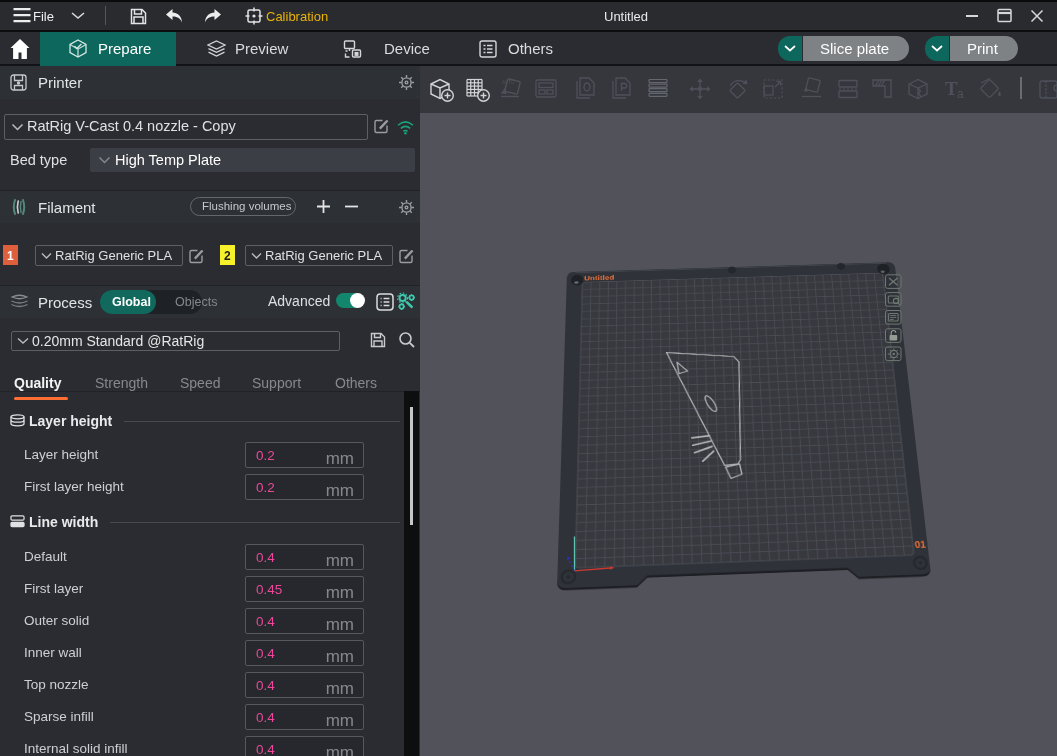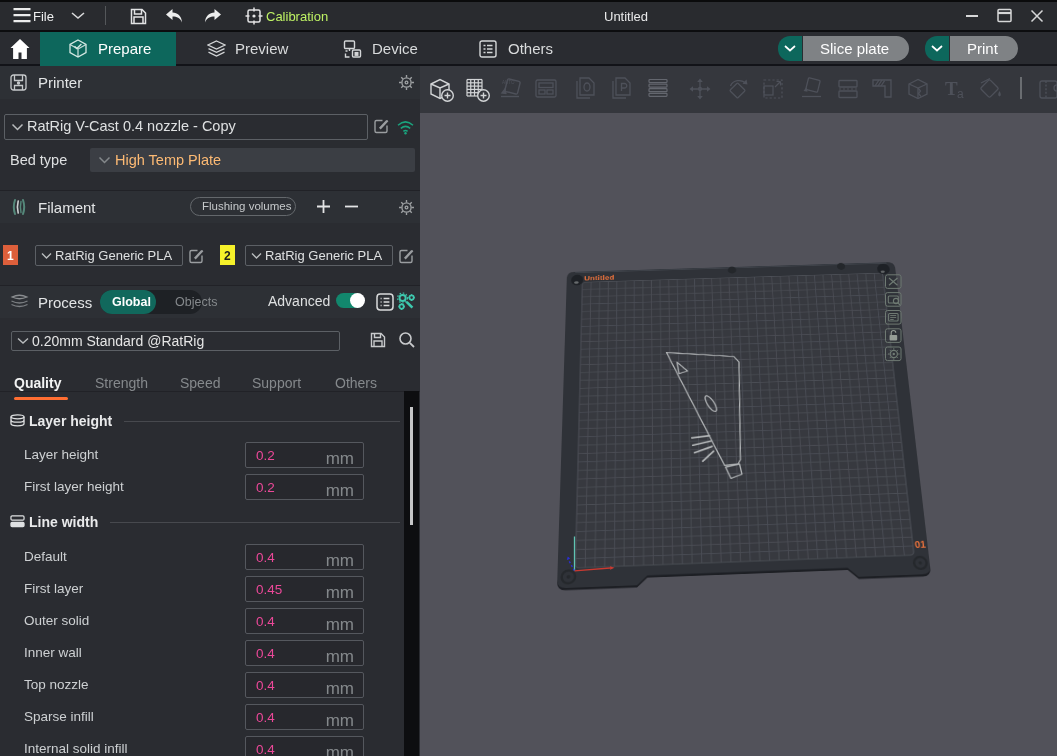--- a/index.html
+++ b/index.html
@@ -44,21 +44,21 @@
 <svg class="ic" style="left:203px;top:8px" width="20" height="17" viewBox="0 0 20 17">
     <path d="M11.5 1 L18 6.5 L11.5 12 V8.6 C7 8.6 4 10 2 14.5 C2.4 8 6.5 4.6 11.5 4.6 Z" fill="#eceded"></path>
   </svg>
 <svg class="ic" style="left:245px;top:7px" width="18" height="18" viewBox="0 0 18 18">
     <g stroke="#e3e4e5" stroke-width="1.5" fill="none">
       <rect x="3" y="3" width="12" height="12" rx="1.5"></rect>
       <path d="M9 0.5v4M9 13.5v4M0.5 9h4M13.5 9h4"></path>
     </g>
     <circle cx="9" cy="9" r="1.6" fill="#e3e4e5"></circle>
   </svg>
-<div class="txt" style="left:266px;top:8.5px;font-size:13px;color:#bef264">Calibration</div>
+<div class="txt" style="left:266px;top:8.5px;font-size:13px;color:#eab308">Calibration</div>
 <div class="txt" style="left:604px;top:8.5px;font-size:13px;color:#e8e9ea">Untitled</div>
 <div class="ab" style="left:966px;top:15px;width:12px;height:1.8px;background:#d6d7d8"></div>
 <svg class="ic" style="left:997px;top:8px" width="15" height="15" viewBox="0 0 15 15">
     <rect x="1" y="1.5" width="13" height="12" rx="1" fill="none" stroke="#d6d7d8" stroke-width="1.5"></rect>
     <path d="M1 5h13" stroke="#d6d7d8" stroke-width="2.2"></path>
   </svg>
 <svg class="ic" style="left:1030px;top:9px" width="14" height="14">
     <path d="M1.5 1.5 L12.5 12.5 M12.5 1.5 L1.5 12.5" stroke="#d6d7d8" stroke-width="1.5"></path>
   </svg>
 <div class="ab" id="tabbar"></div>
@@ -84,21 +84,21 @@
   </svg>
 <div class="txt" style="left:235px;top:39.5px;font-size:15px;color:#d9dbdc">Preview</div>
 <svg class="ic" style="left:343px;top:40px" width="19" height="18" viewBox="0 0 19 18">
     <g fill="none" stroke="#d4d6d8" stroke-width="1.4">
       <rect x="1.5" y="1" width="10" height="7.5" rx="1"></rect>
       <path d="M6.5 8.5v2.5M2.5 13.5v3.5h4M2.5 11h2"></path>
       <rect x="9.5" y="10" width="8" height="7" rx="1"></rect>
       <rect x="12.2" y="12.6" width="2.6" height="2.6" fill="#d4d6d8"></rect>
     </g>
   </svg>
-<div class="txt" style="left:372px;top:39.5px;font-size:15px;color:#d9dbdc">Device</div>
+<div class="txt" style="left:384px;top:39.5px;font-size:15px;color:#d9dbdc">Device</div>
 <svg class="ic" style="left:479px;top:40px" width="18" height="18" viewBox="0 0 18 18">
     <rect x="1" y="1" width="16" height="16" rx="2" fill="none" stroke="#d4d6d8" stroke-width="1.4"></rect>
     <path d="M4.5 5.5h2M4.5 9h2M4.5 12.5h2M8 5.5h5.5M8 9h5.5M8 12.5h5.5" stroke="#d4d6d8" stroke-width="1.4"></path>
   </svg>
 <div class="txt" style="left:508px;top:39.5px;font-size:15px;color:#d9dbdc">Others</div>
 <div class="ab" style="left:778px;top:36px;width:23.5px;height:24.5px;background:#0d675c;border-radius:12px 0 0 12px"></div>
 <svg class="ic" style="left:783px;top:44px" width="14" height="10">
     <path d="M2 2l5 4.5L12 2" stroke="#fff" stroke-width="1.7" fill="none"></path>
   </svg>
 <div class="ab" style="left:802.5px;top:36px;width:106px;height:24.5px;background:#7f8285;border-radius:0 12.5px 12.5px 0"></div>
@@ -149,21 +149,21 @@
       <path d="M4.8 8.4 Q9.5 4.3 14.2 8.4"></path>
       <path d="M7.4 11.4 Q9.5 9.6 11.6 11.4"></path>
     </g>
     <circle cx="9.5" cy="13.3" r="1.2" fill="#1aa47e"></circle>
   </svg>
 <div class="txt" style="left:10px;top:152px;font-size:14.5px;color:#dee0e1">Bed type</div>
 <div class="ab" style="left:90px;top:148px;width:325px;height:24px;background:#3b3e44;border-radius:2px"></div>
 <svg class="ic" style="left:98px;top:156px" width="13" height="9">
     <path d="M1.5 1.5l5 5 5-5" stroke="#84888b" stroke-width="1.5" fill="none"></path>
   </svg>
-<div class="txt" style="left:115px;top:152px;font-size:14.5px;color:#fdba74">High Temp Plate</div>
+<div class="txt" style="left:115px;top:152px;font-size:14.5px;color:#ffffff">High Temp Plate</div>
 <svg class="ic" style="left:10px;top:198px" width="18" height="18" viewBox="0 0 18 18">
     <g fill="none" stroke-linecap="round">
       <path d="M5 2 Q2.6 9 5 16" stroke="#55887a" stroke-width="2"></path>
       <path d="M13 2 Q15.4 9 13 16" stroke="#55887a" stroke-width="2"></path>
       <path d="M8.2 3 Q6.6 9 8.2 15" stroke="#cdd0d2" stroke-width="1.6"></path>
       <path d="M11 3.5 Q9.8 9 11 14.5" stroke="#55887a" stroke-width="1.4"></path>
     </g>
   </svg>
 <div class="txt" style="left:38px;top:199px;font-size:15px;color:#e3e5e6">Filament</div>
 <div class="ab" style="left:190px;top:197px;width:106px;height:19px;border:1px solid #64686c;border-radius:10px"></div>

